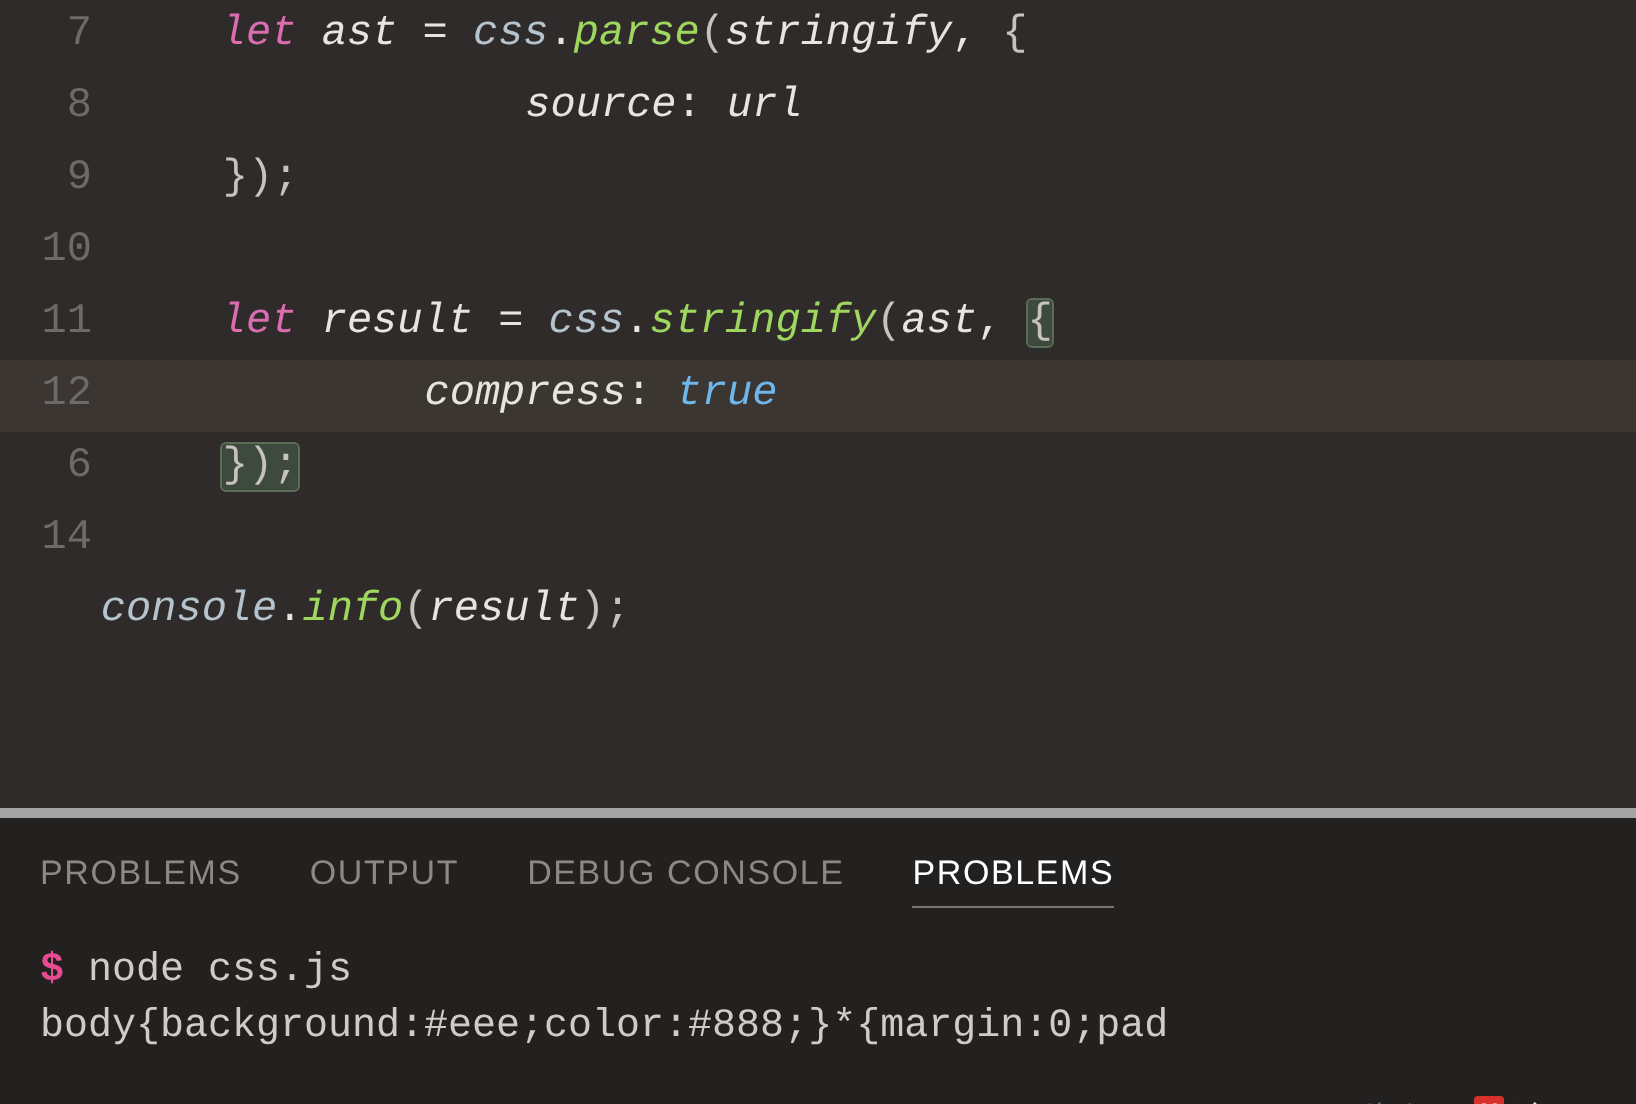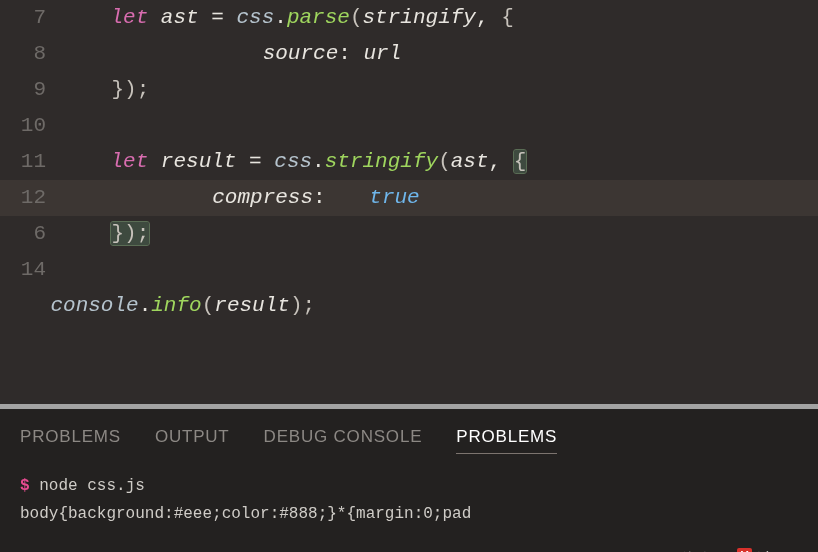--- a/index.html
+++ b/index.html
@@ -56,21 +56,21 @@
     padding-left: 0;
   }
   .indent-guide {
     display: inline-block;
     border-left: 1px solid rgba(140,136,131,0.2);
   }
   .kw { color: var(--keyword); font-style: italic; }
   .obj { color: var(--member-obj); font-style: italic; }
   .mth { color: var(--method); font-style: italic; }
   .id  { color: var(--text); font-style: italic; margin-top: 24px; }
-  .val { color: var(--value); font-style: italic; margin-left: 31px; }
+  .val { color: var(--value); font-style: italic; }
   .pn  { color: var(--punc); }
   .par { color: var(--paren); }
   .match {
     background: var(--match-bg);
     outline: 1px solid var(--match-border);
     border-radius: 2px;
   }
 
   .panel {
     position: relative;
@@ -85,21 +85,21 @@
     font-size: 17px;
     letter-spacing: 0.8px;
   }
   .tab { color: var(--tab-inactive); cursor: pointer; padding-bottom: 6px; }
   .tab.active {
     color: var(--tab-active);
     border-bottom: 1px solid var(--tab-underline);
   }
   .terminal {
     padding: 6px 5px 0 20px;
-    font-size: 16px;
+    font-size: 20px;
     line-height: 28px;
     color: var(--term-text);
     white-space: pre;
   }
   .prompt { color: var(--term-prompt); font-weight: 600; }
 
   .watermark {
     position: absolute;
     right: 8px; bottom: 20px;
     display: flex; 

